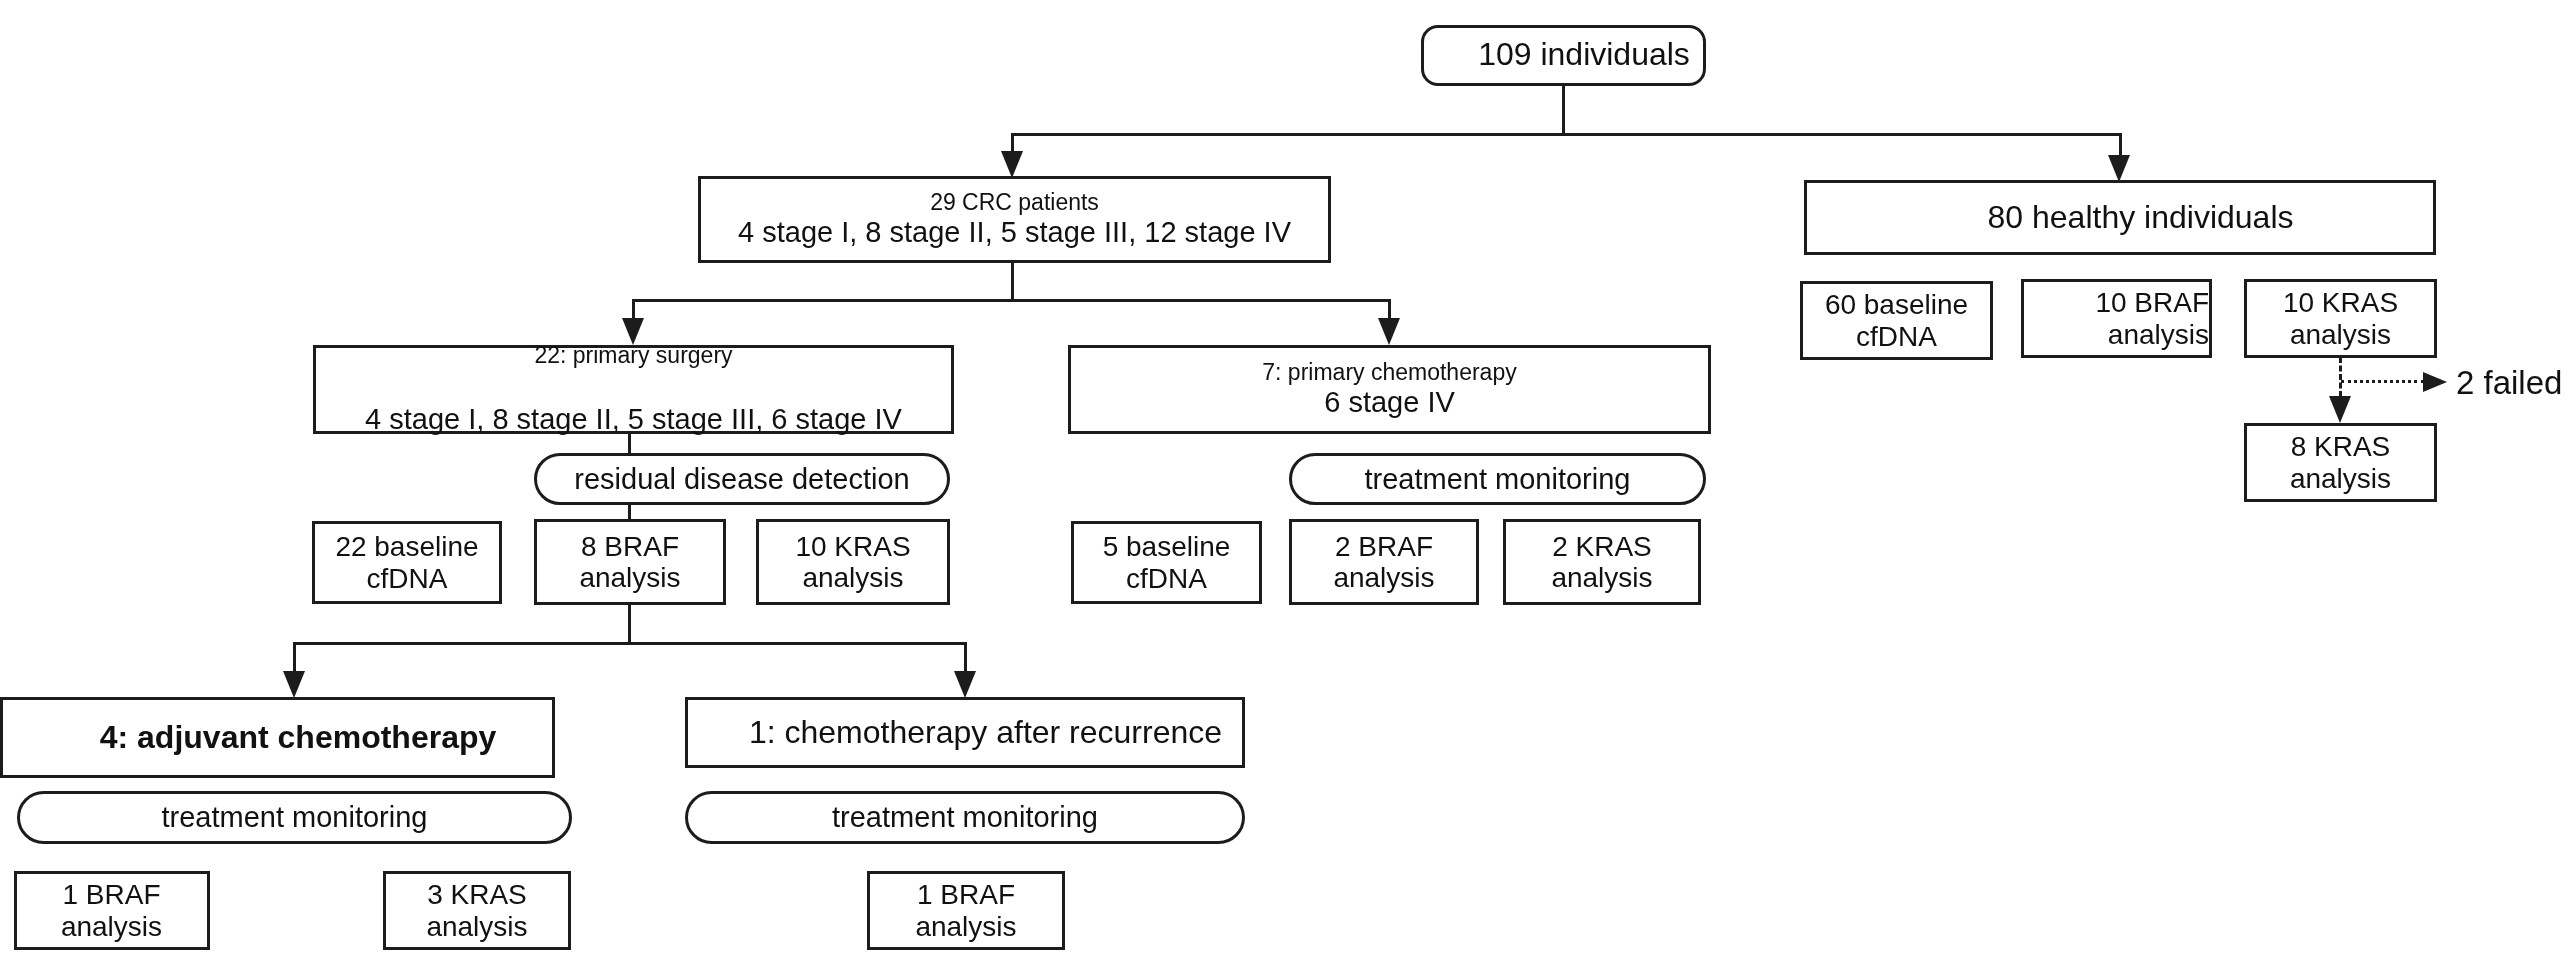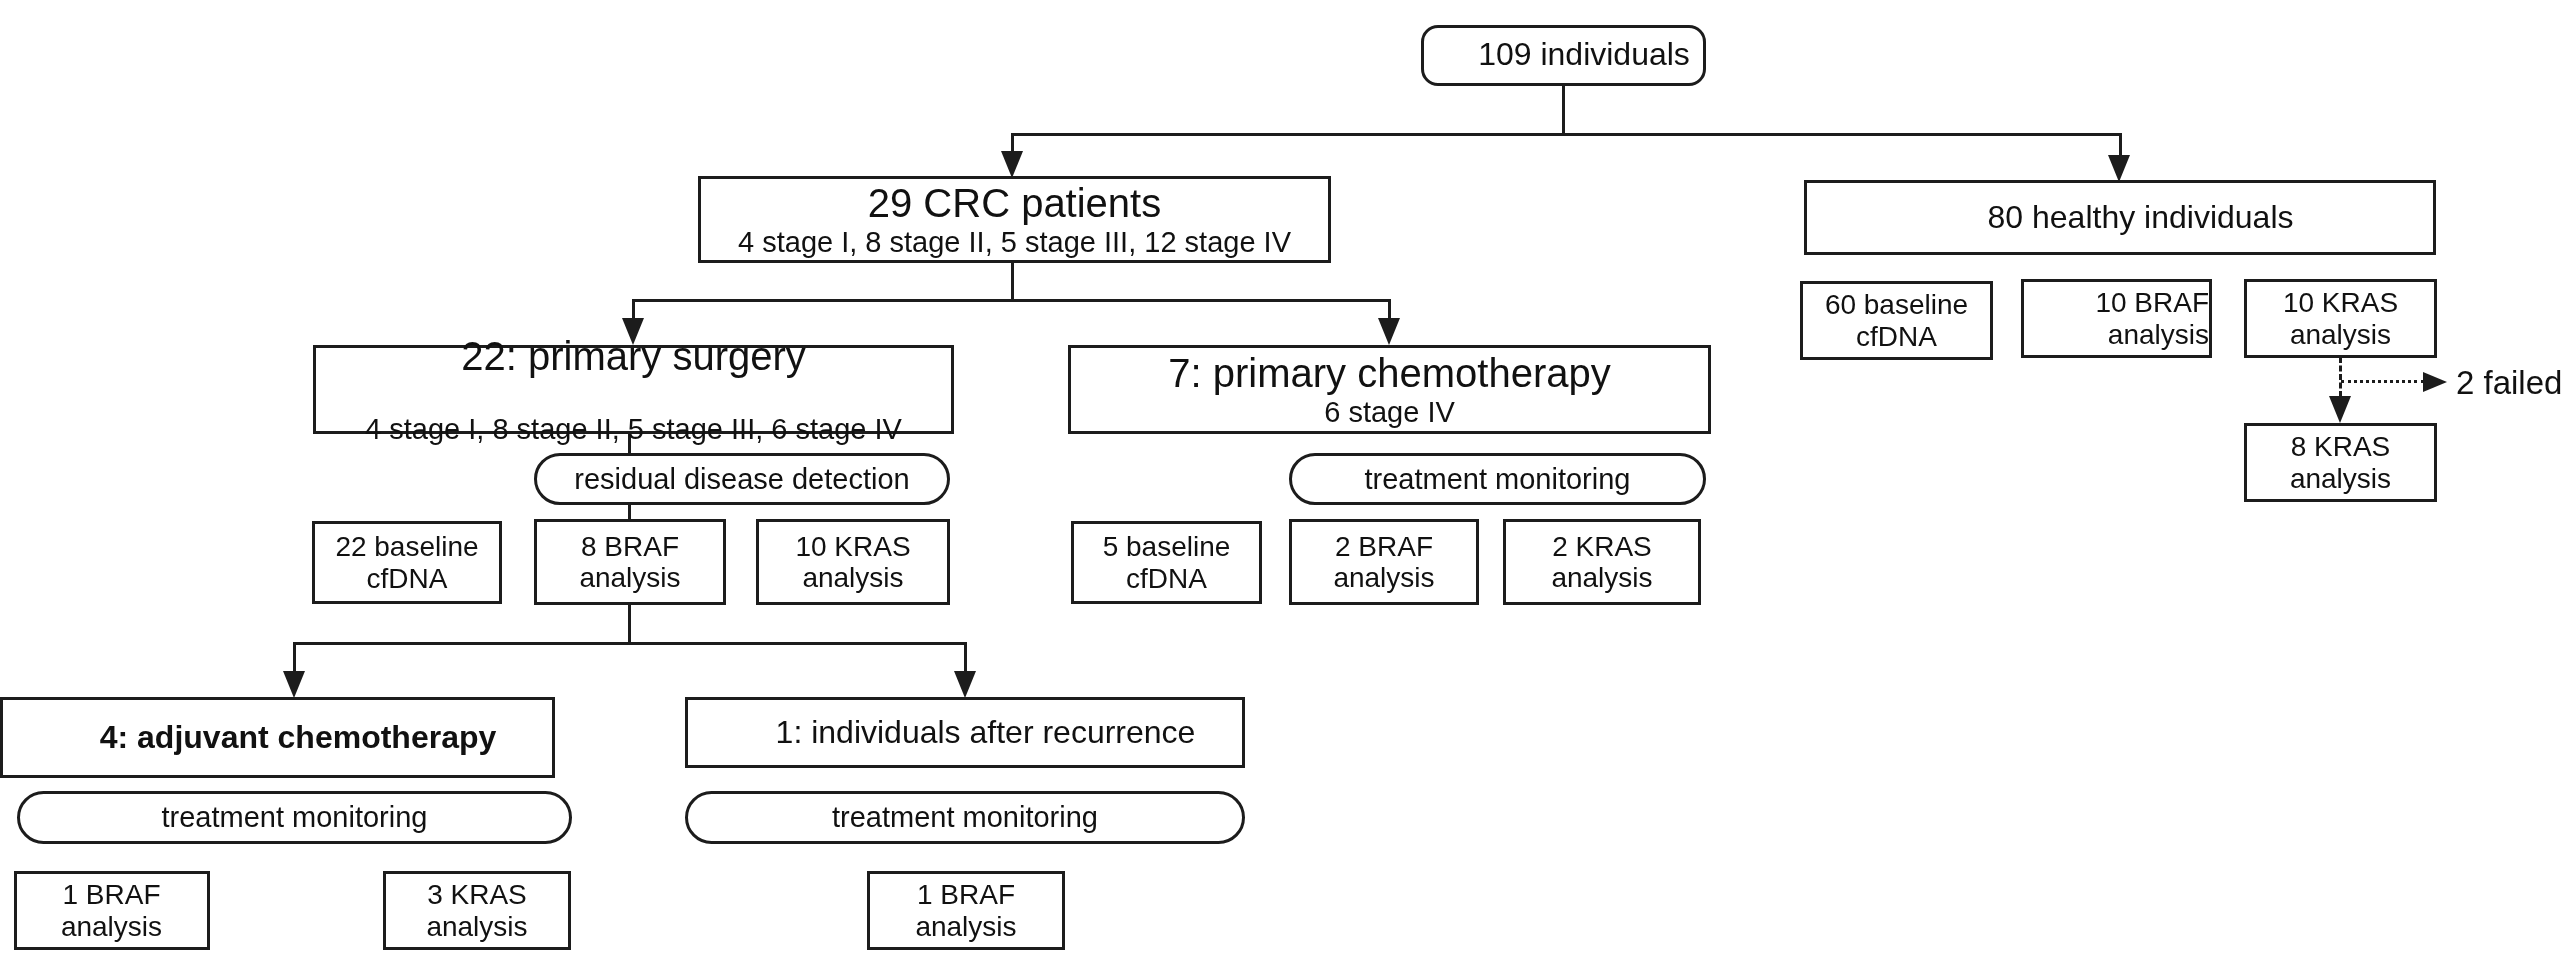--- a/index.html
+++ b/index.html
@@ -18,21 +18,21 @@
     box-sizing:border-box;
     display:flex;
     flex-direction:column;
     align-items:center;
     justify-content:center;
     text-align:center;
     line-height:1.12;
   }
   .round{border-radius:27px;}
   .root-round{border-radius:17px;}
-  .t-xl{font-size:40px;}
+  .t-xl{font-size:23px;}
   .t-lg{font-size:32px;padding-left:41px;}
   .t-md{font-size:29px;}
   .t-sm{font-size:28px;}
   .line-v{position:absolute;width:3.1px;background:#1c1c1c;}
   .line-h{position:absolute;height:3.1px;background:#1c1c1c;}
   .line-v-dashed{position:absolute;width:0;border-left:3.1px dashed #1c1c1c;}
   .line-h-dotted{position:absolute;height:0;border-top:3.7px dotted #1c1c1c;}
   .arr-down{
     position:absolute;width:0;height:0;
     border-left:11.7px solid transparent;
@@ -164,21 +164,21 @@
   <div class="node t-sm" style="left:13.5px;top:871px;width:196px;height:79px;">
     <span>1 BRAF</span>
     <span>analysis</span>
   </div>
   <div class="node t-sm" style="left:383px;top:871px;width:188px;height:79px;">
     <span>3 KRAS</span>
     <span>analysis</span>
   </div>
 
   <div class="node t-lg" style="left:685px;top:697px;width:560px;height:71px;">
-    <span>1: individuals after recurrence</span>
+    <span>1: chemotherapy after recurrence</span>
   </div>
   <div class="node round t-md" style="left:685px;top:791px;width:560px;height:53px;">
     <span>treatment monitoring</span>
   </div>
   <div class="node t-sm" style="left:867px;top:871px;width:198px;height:79px;">
     <span>1 BRAF</span>
     <span>analysis</span>
   </div>
 
 </div>

